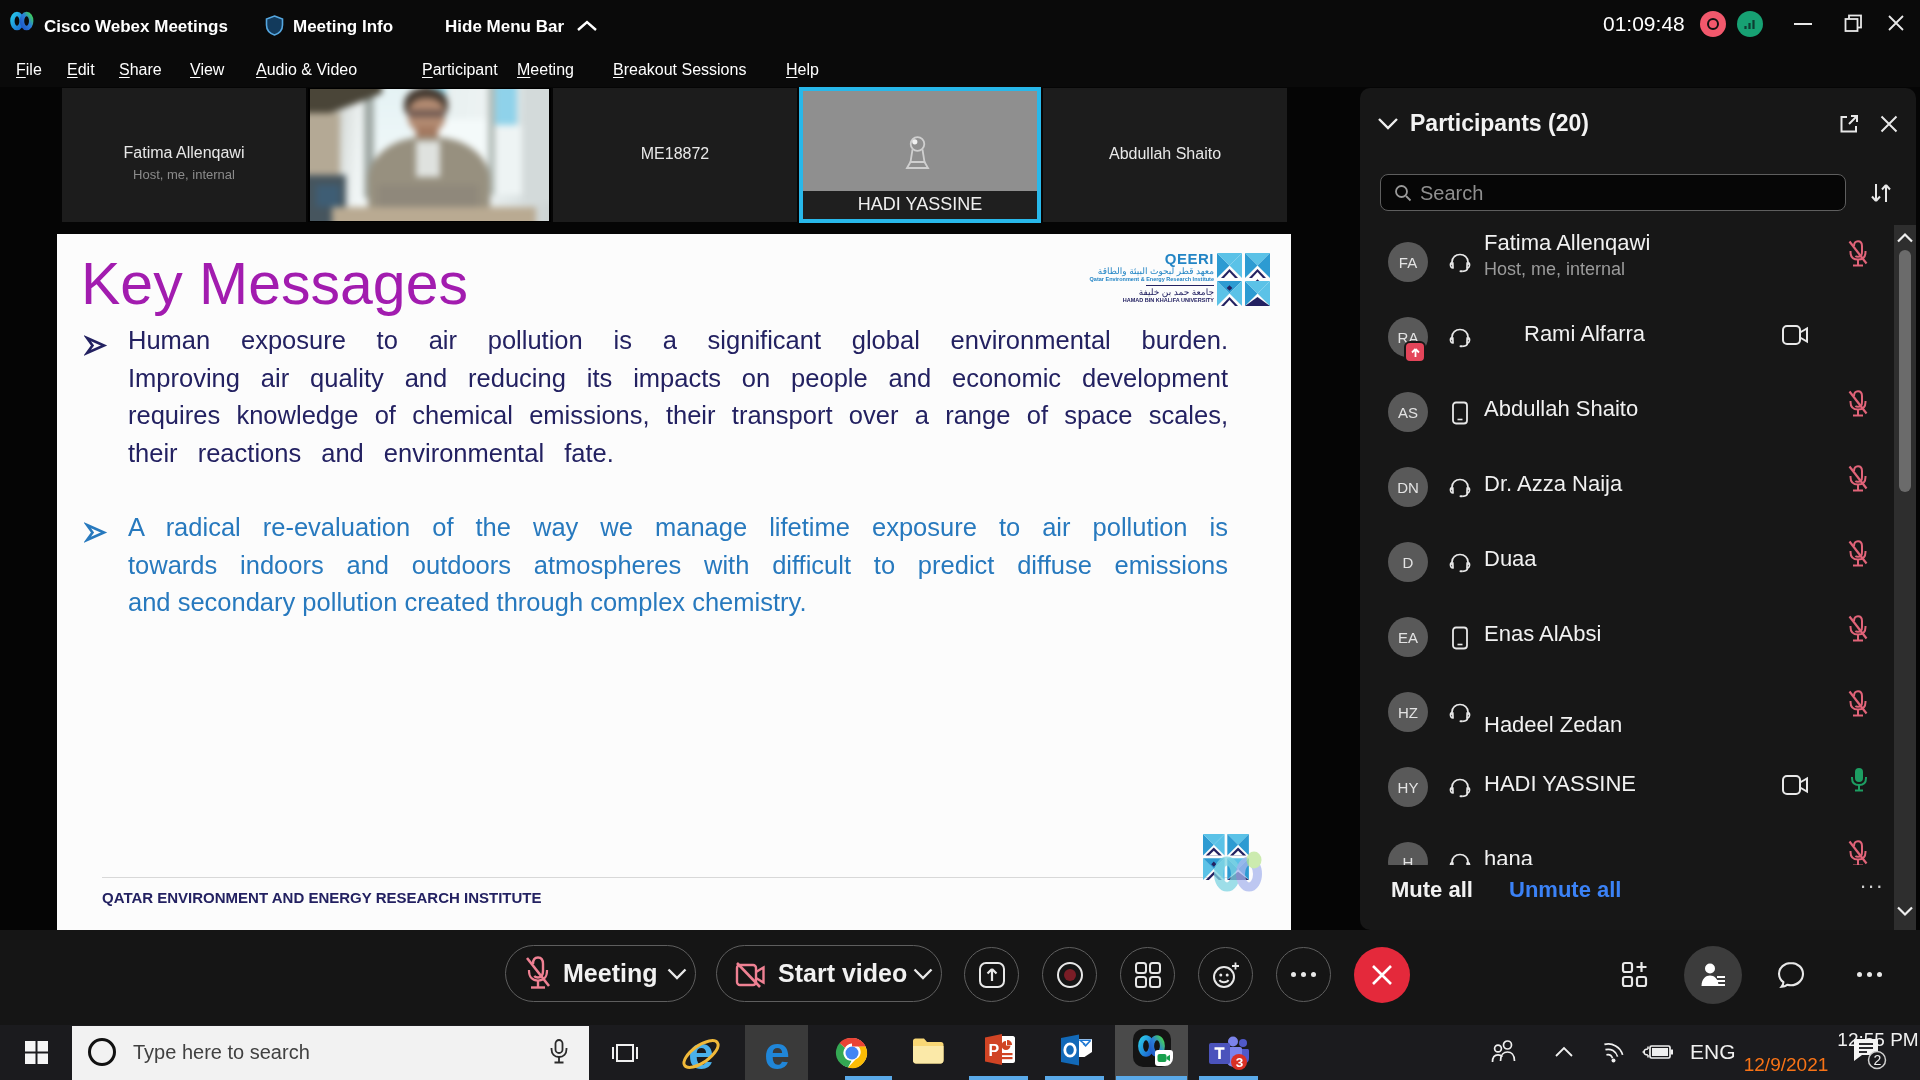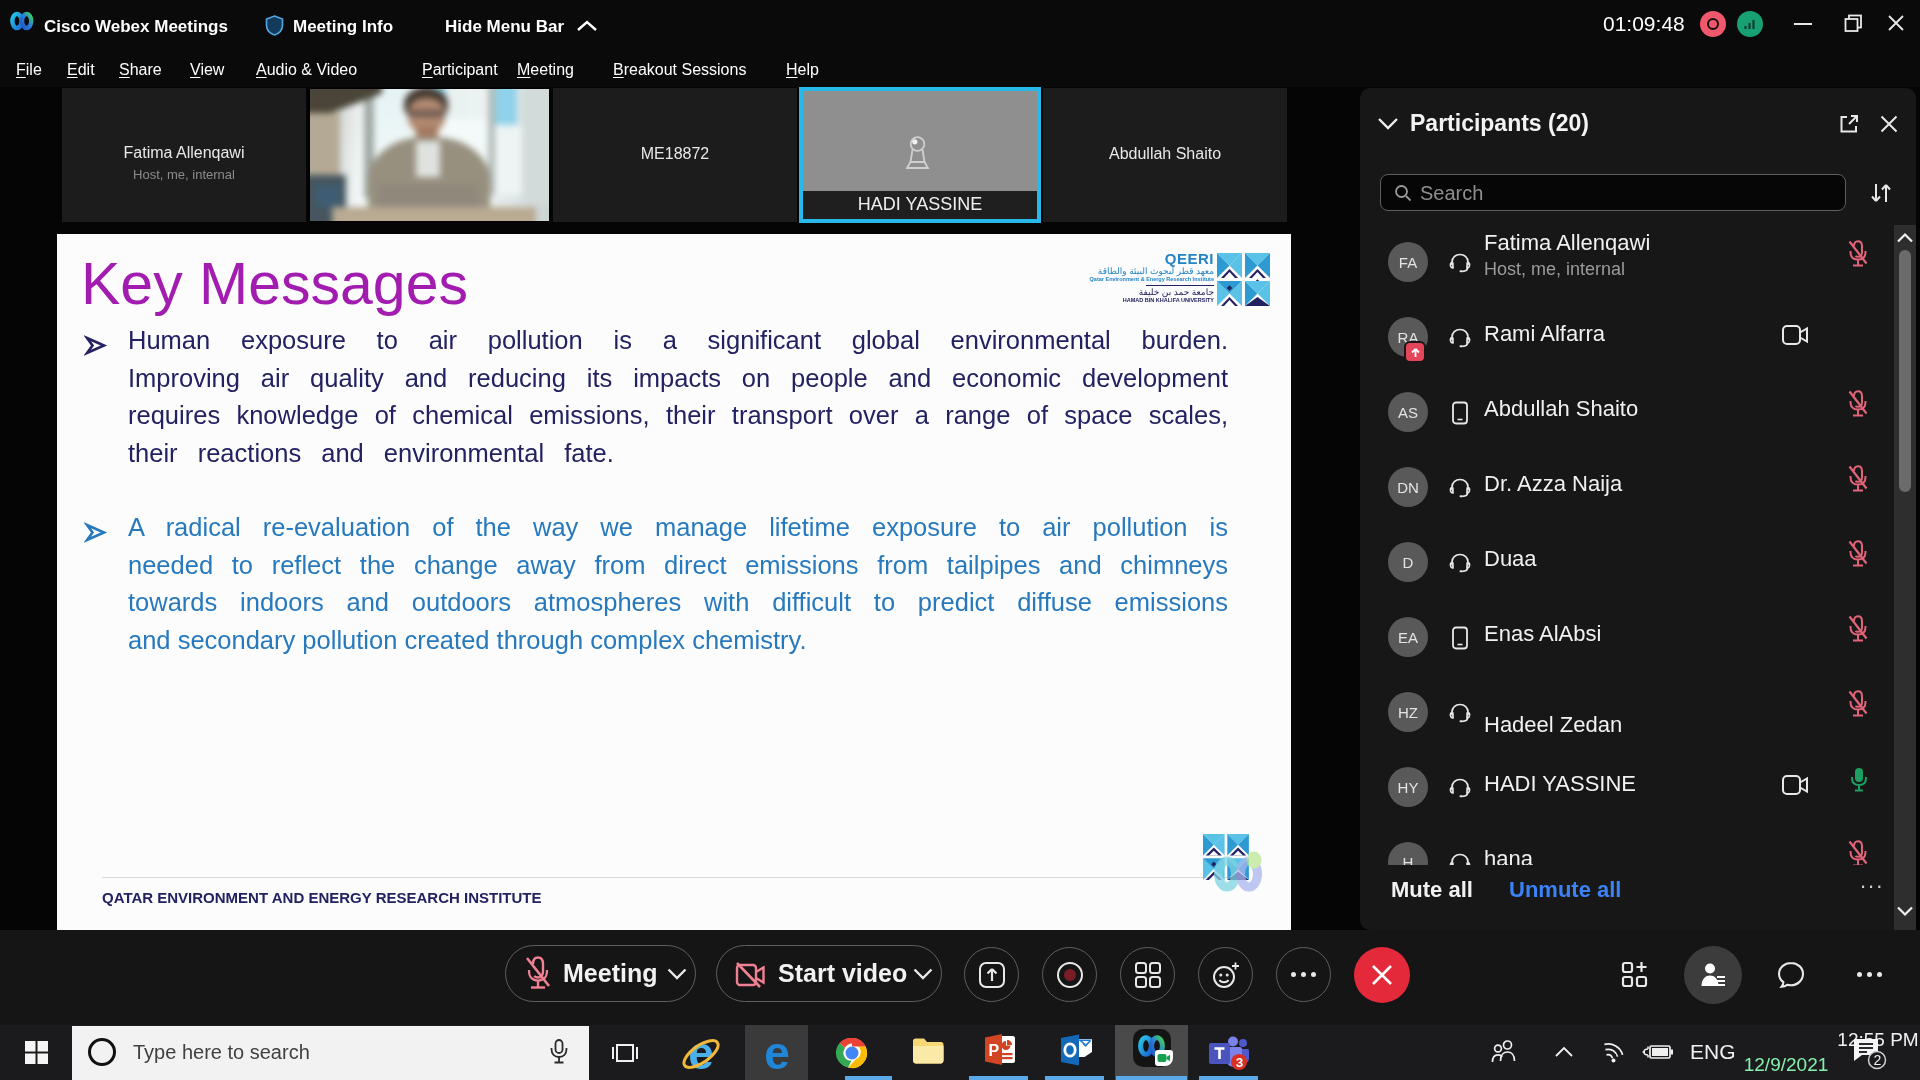--- a/index.html
+++ b/index.html
@@ -208,21 +208,20 @@
       <div class="jl">Improving air quality and reducing its impacts on people and economic development</div>
       <div class="jl">requires knowledge of chemical emissions, their transport over a range of space scales,</div>
       <div style="word-spacing:13px;">their reactions and environmental fate.</div>
     </div>
 
     <svg class="abs" style="left:27px;top:288px" width="24" height="21" viewBox="0 0 24 21">
       <path d="M3 3 L20 10.5 L3 18 L8.5 10.5 Z" fill="none" stroke="#2779be" stroke-width="2.6" stroke-linejoin="miter"></path>
     </svg>
     <div class="para p2" style="top:275px;">
       <div class="jl">A radical re-evaluation of the way we manage lifetime exposure to air pollution is</div>
-      <div class="jl">needed to reflect the change away from direct emissions from tailpipes and chimneys</div>
       <div class="jl">towards indoors and outdoors atmospheres with difficult to predict diffuse emissions</div>
       <div>and secondary pollution created through complex chemistry.</div>
     </div>
 
     <div class="abs" style="left:45px;top:643px;width:1135px;border-top:1px solid #d8d8d8;"></div>
     <div class="abs" style="left:45px;top:655px;font-size:15px;font-weight:700;color:#232161;">QATAR ENVIRONMENT AND ENERGY RESEARCH INSTITUTE</div>
 
     <svg class="abs" style="left:1146px;top:600px" width="118" height="62" viewBox="0 0 118 62">
       <g transform="scale(0.9)">
         <polygon points="0,0 12,12 0,24" fill="#2d9bd2"></polygon>
@@ -312,21 +311,21 @@
         </svg>
         <svg class="abs" style="left:89px;top:30px" width="22" height="22" viewBox="0 0 22 22">
           <g fill="none" stroke="#e8e8e8" stroke-width="1.7">
             <path d="M3 13 V10 C3 5.5 6.5 2.5 11 2.5 C15.5 2.5 19 5.5 19 10 V13"></path>
             <path d="M3 10.5 C1.8 10.8 1.3 12 1.5 13.5 C1.7 15 2.7 16 4 15.8 L3.8 10.4"></path>
             <path d="M19 10.5 C20.2 10.8 20.7 12 20.5 13.5 C20.3 15 19.3 16 18 15.8 L18.2 10.4"></path>
             <path d="M18.5 15.8 C18.5 17.8 16.5 19.3 13.5 19.3"></path>
             <rect x="10.5" y="18.3" width="3.4" height="2" rx="1" fill="#e8e8e8" stroke="none"></rect>
           </g>
         </svg>
-        <div class="pname" style="top:24px;">Rami Alfarra</div>
+        <div class="pname" style="top:24px;margin-left:40px;">Rami Alfarra</div>
         <svg class="abs" style="left:421px;top:26px" width="30" height="24" viewBox="0 0 30 24">
           <rect x="2" y="3" width="17" height="18" rx="4" fill="none" stroke="#e8e8e8" stroke-width="2"></rect>
           <path d="M19 9.5 L26 5.5 V18.5 L19 14.5" fill="none" stroke="#e8e8e8" stroke-width="2"></path>
         </svg>
       </div>
 
       <div class="prow" style="top:150px;">
         <div class="avatar" style="top:20px;">AS</div>
         <svg class="abs" style="left:91px;top:29px" width="18" height="24" viewBox="0 0 18 24">
           <rect x="2" y="1.5" width="14" height="21" rx="3" fill="none" stroke="#e8e8e8" stroke-width="1.8"></rect>
@@ -692,21 +691,21 @@
     <circle cx="15.5" cy="20.5" r="2" fill="#f0f0f0"></circle>
   </svg>
   <svg class="abs" style="left:1641px;top:1041px" width="32" height="22" viewBox="0 0 32 22">
     <rect x="9" y="5" width="20" height="12" rx="1.5" fill="none" stroke="#f0f0f0" stroke-width="1.7"></rect>
     <rect x="29.5" y="8.5" width="2.5" height="5" fill="#f0f0f0"></rect>
     <rect x="11" y="7" width="16" height="8" fill="#f0f0f0"></rect>
     <path d="M7 8 V5.5 M7 14 V16.5 M7 8 C4.5 8 3 9 3 11 C3 13 4.5 14 7 14 M1.5 11 H4" stroke="#f0f0f0" stroke-width="1.5" fill="none"></path>
   </svg>
   <div class="abs" style="left:1690px;top:1040px;color:#f0f0f0;font-size:21px;">ENG</div>
   <div class="abs" style="left:1828px;top:1029px;width:100px;color:#f0f0f0;font-size:19px;text-align:center;white-space:nowrap;">12:55 PM</div>
-  <div class="abs" style="left:1736px;top:1054px;width:100px;color:#86efac;font-size:19px;text-align:center;white-space:nowrap;">12/9/2021</div>
+  <div class="abs" style="left:1736px;top:1054px;width:100px;color:#f97316;font-size:19px;text-align:center;white-space:nowrap;">12/9/2021</div>
   <svg class="abs" style="left:1850px;top:1036px" width="38" height="36" viewBox="0 0 38 36">
     <path d="M4 3 H28 V19 H12 L4 25 Z" fill="#f5f5f5"></path>
     <path d="M9 8 H23 M9 12 H23 M9 16 H17" stroke="#2a2a2e" stroke-width="2"></path>
     <circle cx="27" cy="24" r="8.5" fill="#1b1b1e" stroke="#d0d0d0" stroke-width="1.5"></circle>
     <text x="23.5" y="29" fill="#f0f0f0" font-size="14" font-family="Liberation Sans">2</text>
   </svg>
 
 </div>
 
 </body></html>

